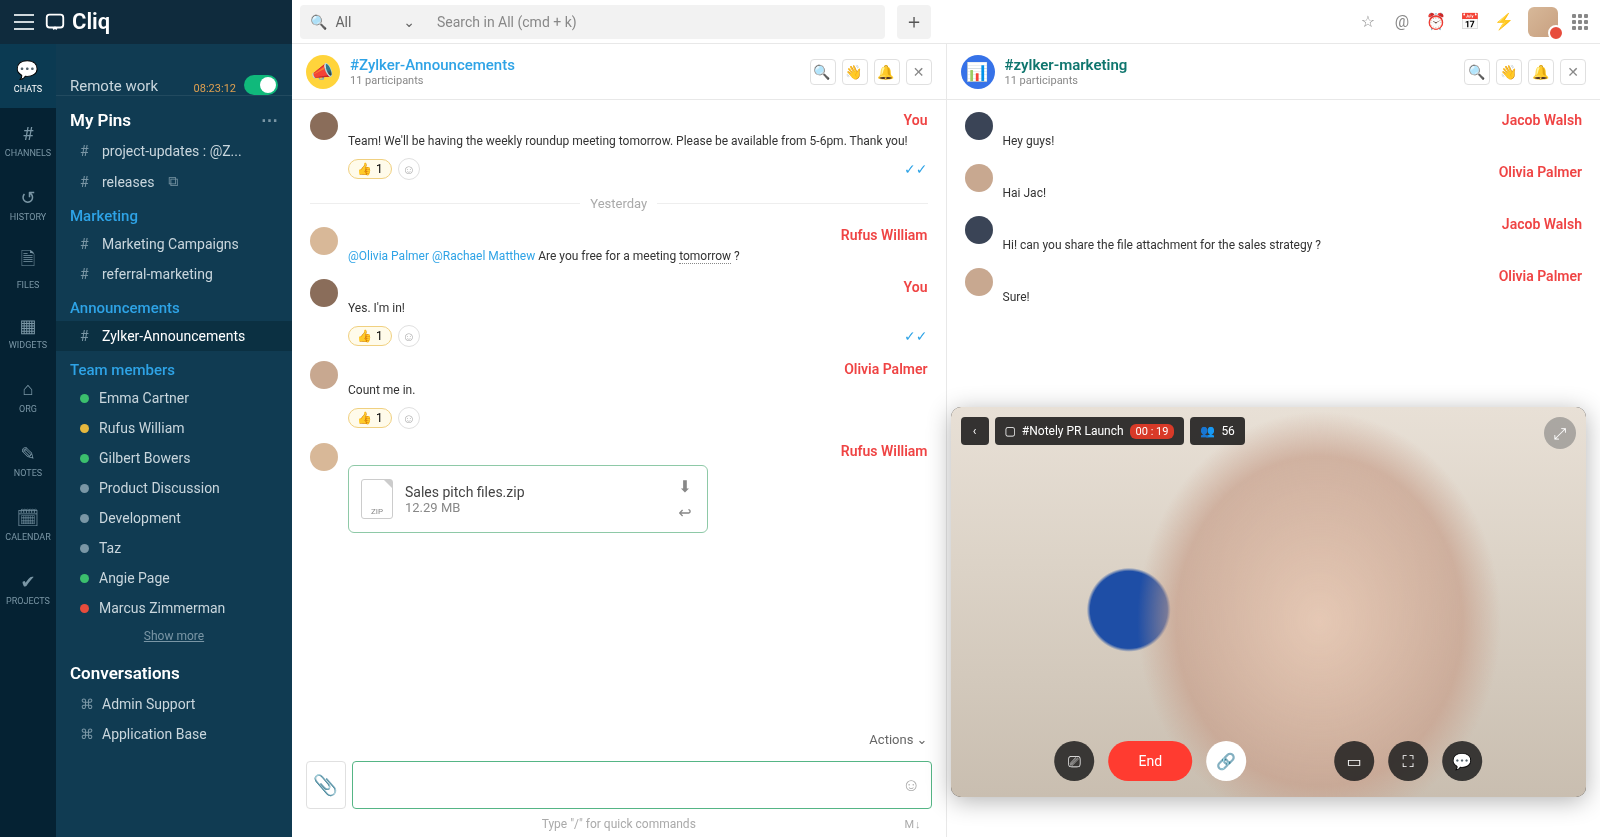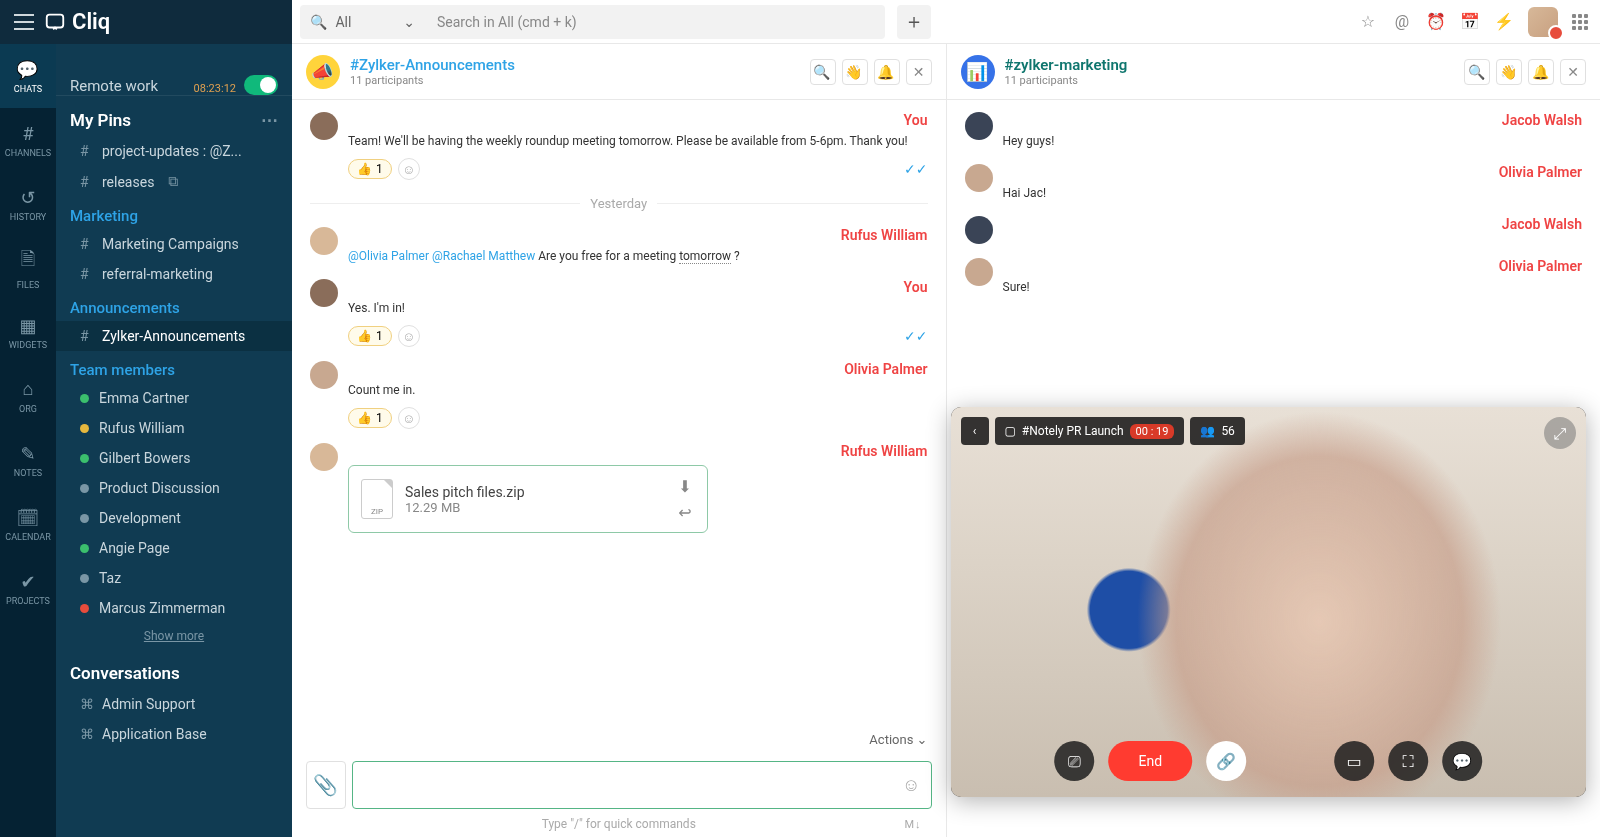--- a/index.html
+++ b/index.html
@@ -237,26 +237,26 @@
       </div>
     <div class="side-item">
         <span class="dot grey"></span>
         <span>Product Discussion</span>
       </div>
     <div class="side-item">
         <span class="dot grey"></span>
         <span>Development</span>
       </div>
     <div class="side-item">
+        <span class="dot grey"></span>
+        <span>Taz</span>
+      </div>
+    <div class="side-item">
         <span class="dot green"></span>
         <span>Angie Page</span>
-      </div>
-    <div class="side-item">
-        <span class="dot grey"></span>
-        <span>Taz</span>
       </div>
     <div class="side-item">
         <span class="dot red"></span>
         <span>Marcus Zimmerman</span>
       </div>
     <div class="show-more">Show more</div>
 
     <div class="section-hdr" style="font-size:17px;">
         <span>Conversations</span>
       </div>
@@ -396,20 +396,21 @@
         <div class="msg-avatar" style="background:#c8a890"></div>
         <div class="msg-body">
           <div class="msg-sender">Olivia Palmer</div>
           <div class="msg-text">Hai Jac!</div>
         </div>
       </div>
       <div class="msg">
         <div class="msg-avatar" style="background:#3a4456"></div>
         <div class="msg-body">
           <div class="msg-sender">Jacob Walsh</div>
+          <div class="msg-text">Hi! can you share the file attachment for the sales strategy ?</div>
         </div>
       </div>
       <div class="msg">
         <div class="msg-avatar" style="background:#c8a890"></div>
         <div class="msg-body">
           <div class="msg-sender">Olivia Palmer</div>
           <div class="msg-text">Sure!</div>
         </div>
       </div>
     </div>

